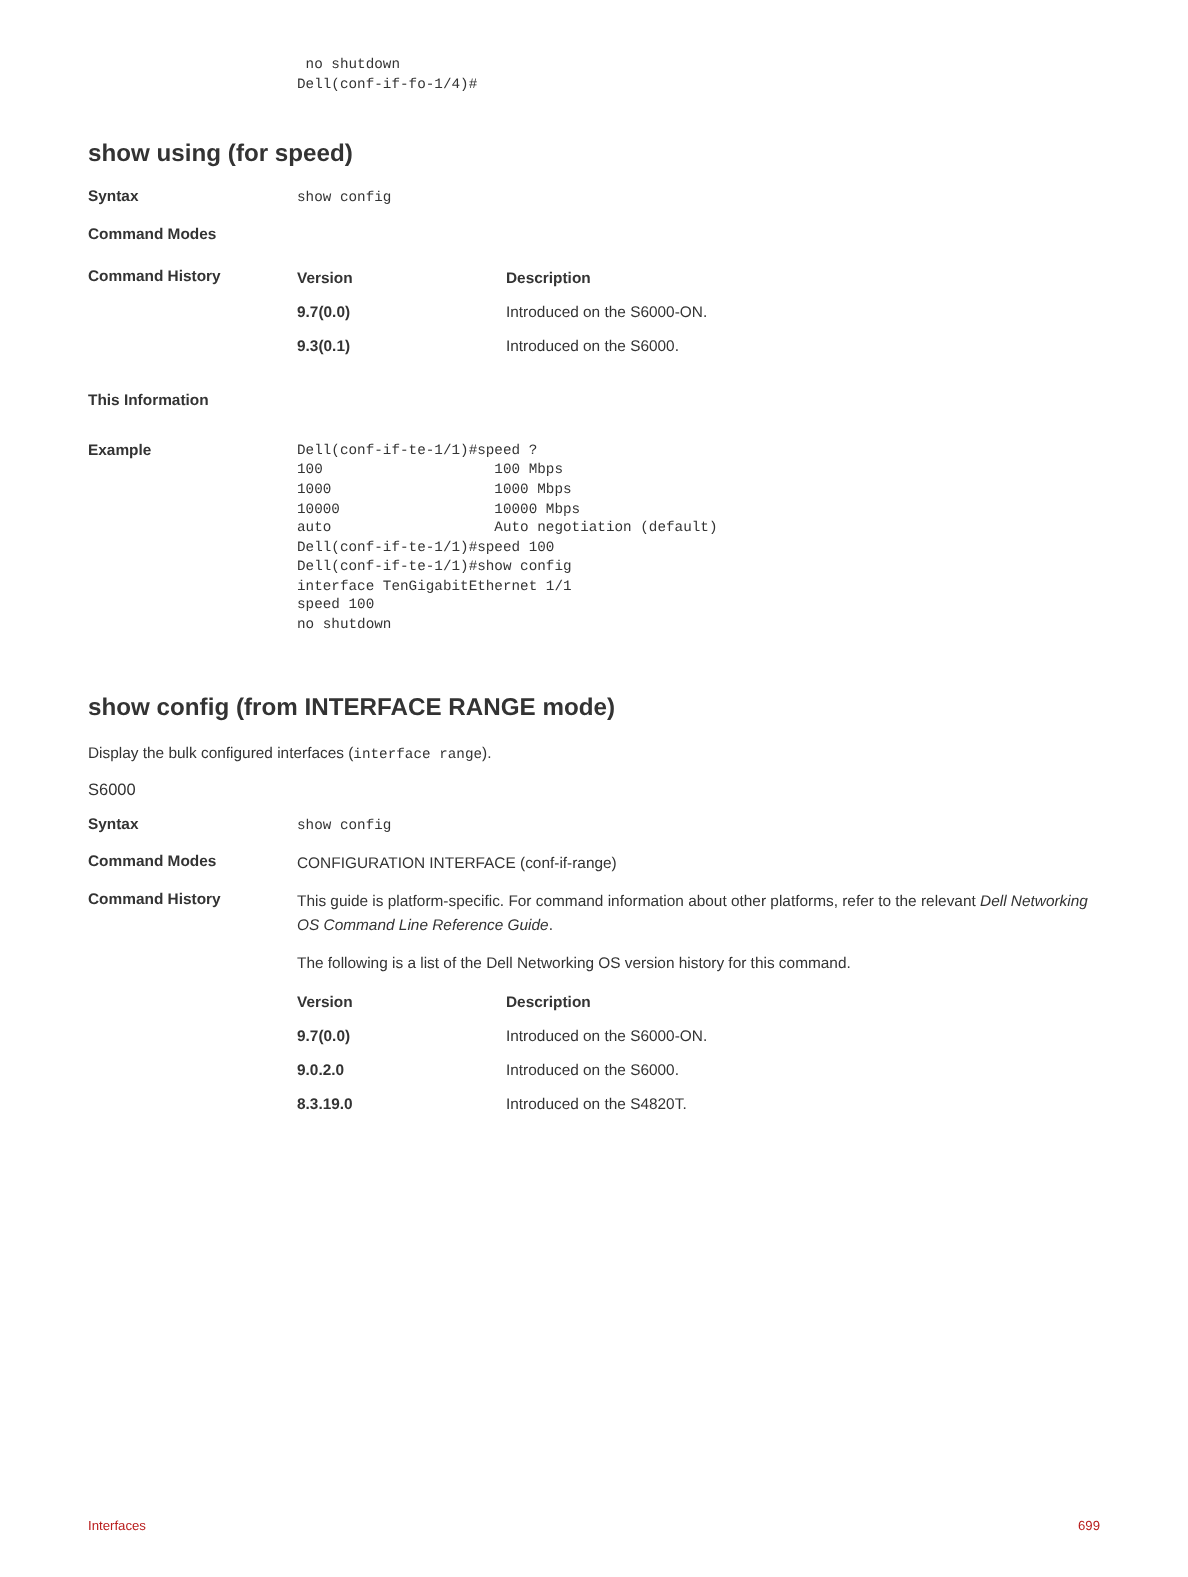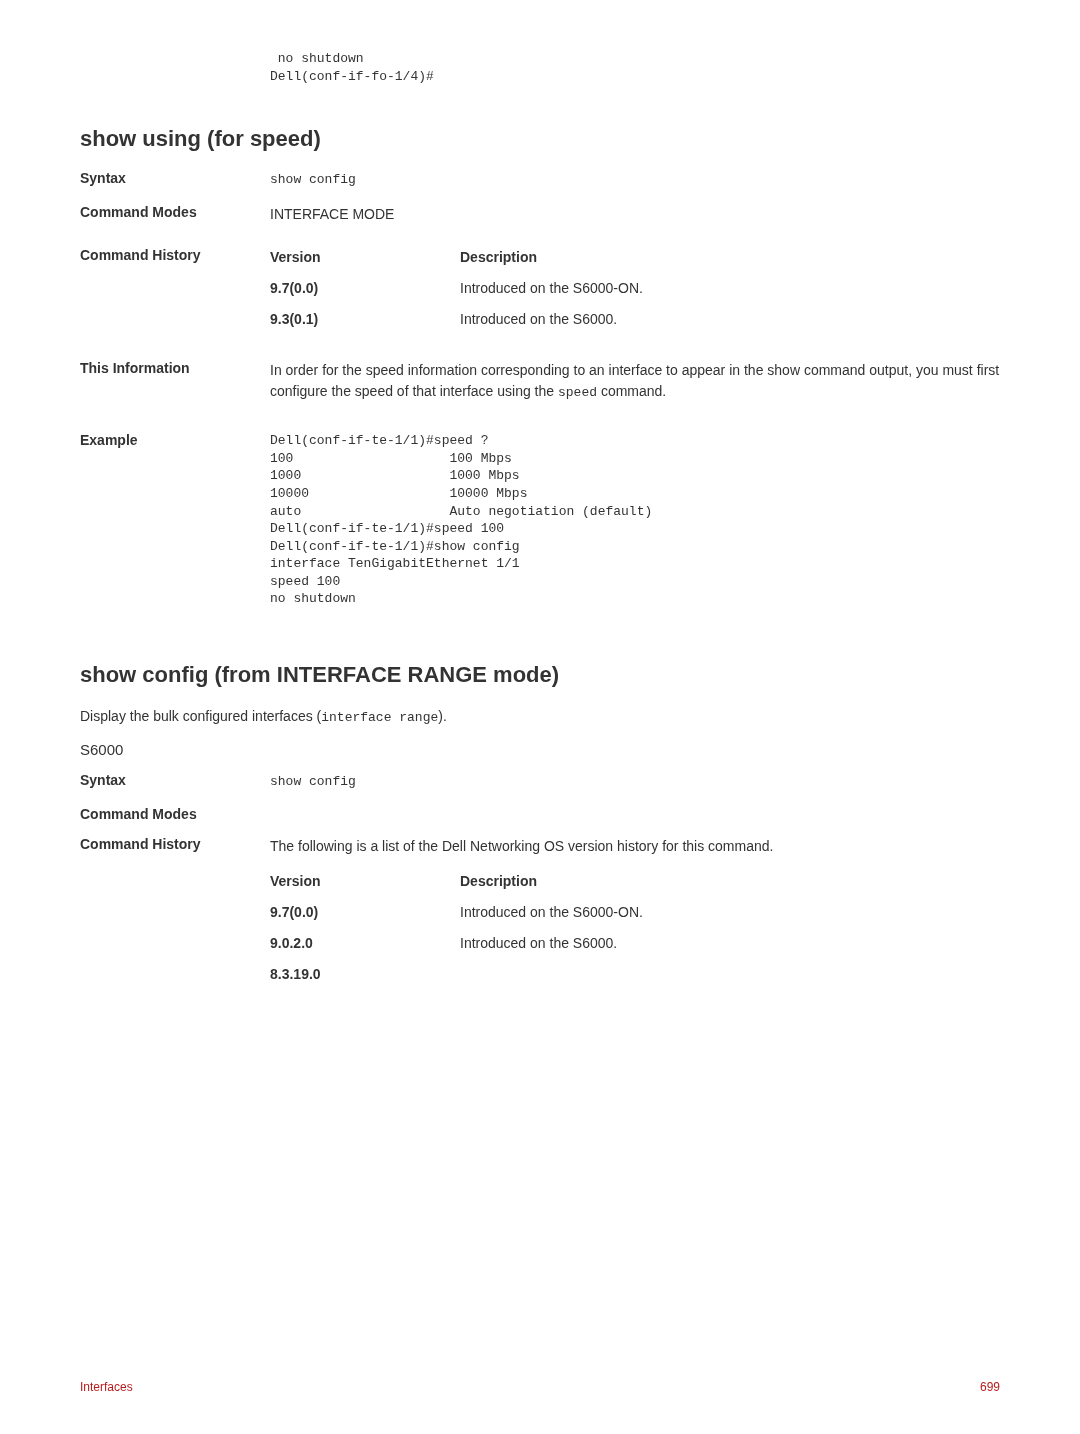--- a/index.html
+++ b/index.html
@@ -106,21 +106,20 @@
 
 <h2>show using (for speed)</h2>
 
 <div class="row">
   <div class="label">Syntax</div>
   <div class="value mono">show config</div>
 </div>
 
 <div class="row">
   <div class="label">Command Modes</div>
-  <div class="value">INTERFACE MODE</div>
 </div>
 
 <div class="spacer-sm"></div>
 
 <div class="row">
   <div class="label">Command History</div>
   <div class="value">
     <div class="version-table">
       <div class="version-row">
         <div class="version-col desc-header">Version</div>
@@ -135,23 +134,20 @@
         <div class="desc-col">Introduced on the S6000.</div>
       </div>
     </div>
   </div>
 </div>
 
 <div class="spacer-md"></div>
 
 <div class="row">
   <div class="label">This Information</div>
-  <div class="value">
-    <span>In order for the speed information corresponding to an interface to appear in the show command output, you must first configure the speed of that interface using the </span><span class="mono">speed</span><span> command.</span>
-  </div>
 </div>
 
 <div class="spacer-md"></div>
 
 <div class="row">
   <div class="label">Example</div>
   <div class="value example-code">Dell(conf-if-te-1/1)#speed ?
 100                    100 Mbps
 1000                   1000 Mbps
 10000                  10000 Mbps
@@ -173,41 +169,46 @@
 
 <div class="subheading">S6000</div>
 
 <div class="row">
   <div class="label">Syntax</div>
   <div class="value mono">show config</div>
 </div>
 
 <div class="row">
   <div class="label">Command Modes</div>
+  <div class="value">CONFIGURATION INTERFACE (conf-if-range)</div>
 </div>
 
 <div class="row">
   <div class="label">Command History</div>
   <div class="value">
+    <div class="body-text">
+      <span>This guide is platform-specific. For command information about other platforms, refer to the relevant </span><span class="italic">Dell Networking OS Command Line Reference Guide</span><span>.</span>
+    </div>
     <div class="body-text">The following is a list of the Dell Networking OS version history for this command.</div>
     <div class="version-table">
       <div class="version-row">
         <div class="version-col desc-header">Version</div>
         <div class="desc-col desc-header">Description</div>
       </div>
       <div class="version-row">
         <div class="version-col">9.7(0.0)</div>
         <div class="desc-col">Introduced on the S6000-ON.</div>
       </div>
       <div class="version-row">
         <div class="version-col">9.0.2.0</div>
         <div class="desc-col">Introduced on the S6000.</div>
       </div>
       <div class="version-row">
         <div class="version-col">8.3.19.0</div>
+        <div class="desc-col">Introduced on the S4820T.</div>
       </div>
     </div>
   </div>
 </div>
 
 <div class="footer">
   <span>Interfaces</span>
   <span>699</span>
 </div>
 

